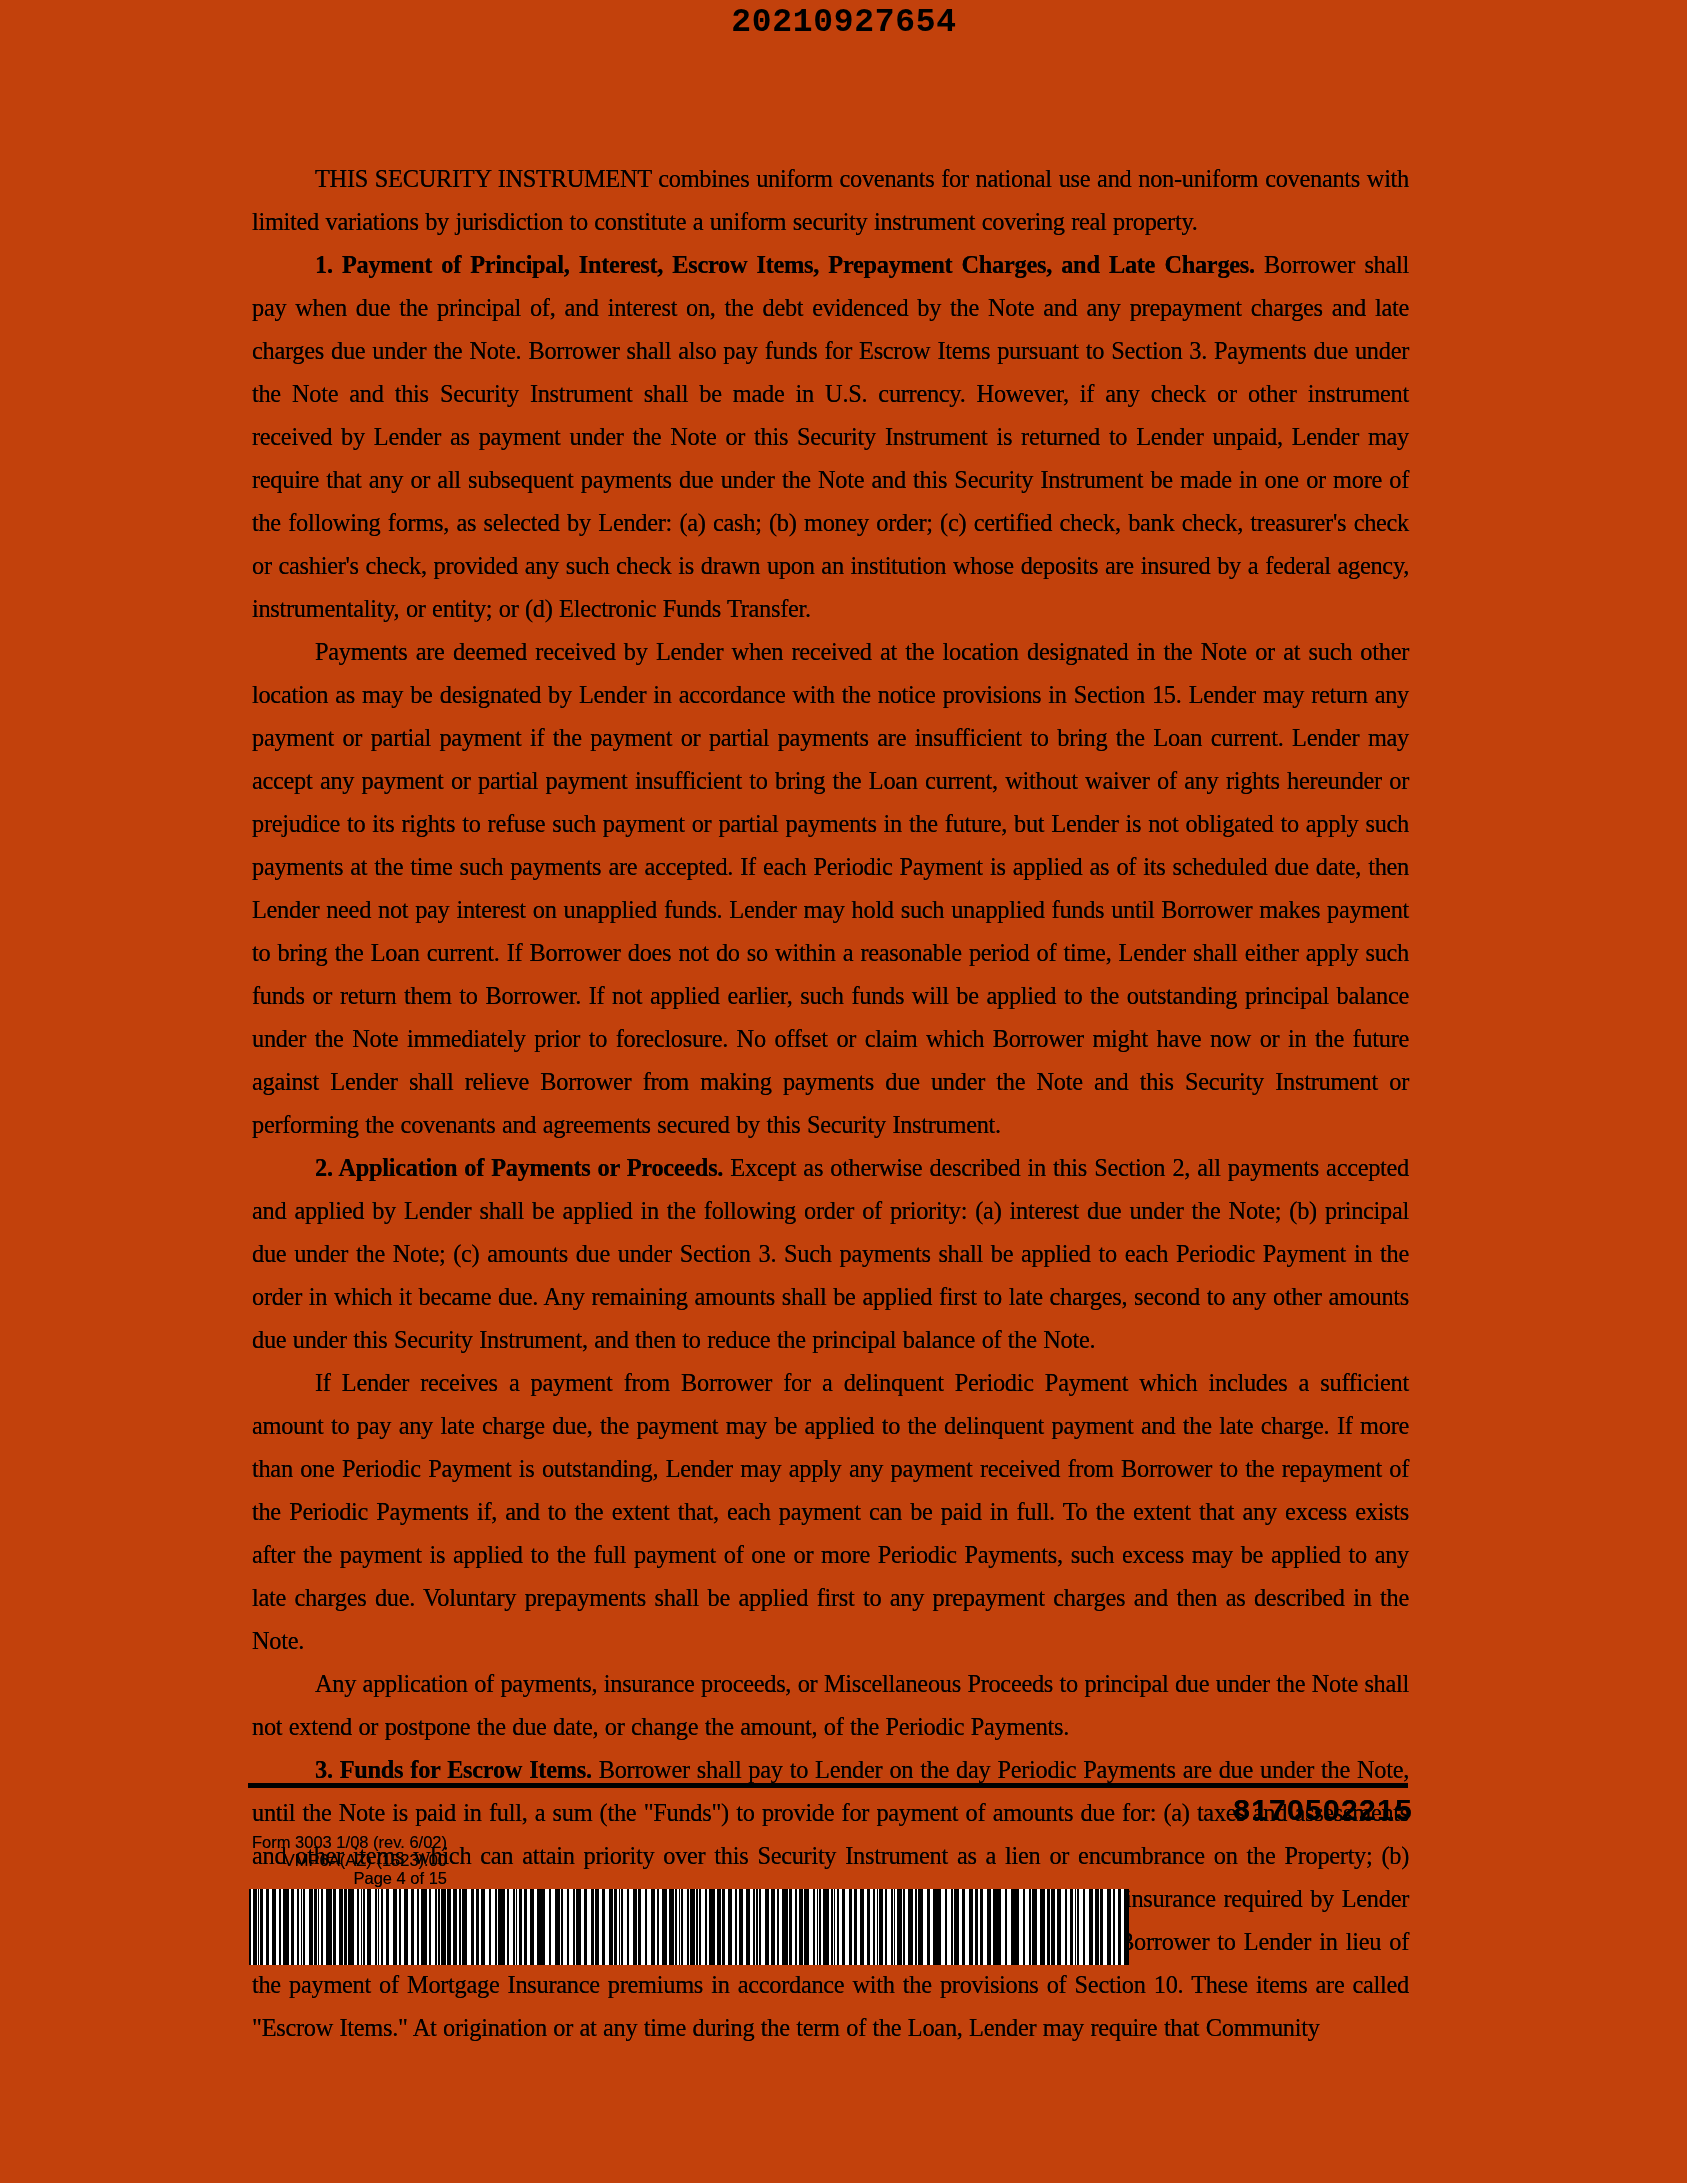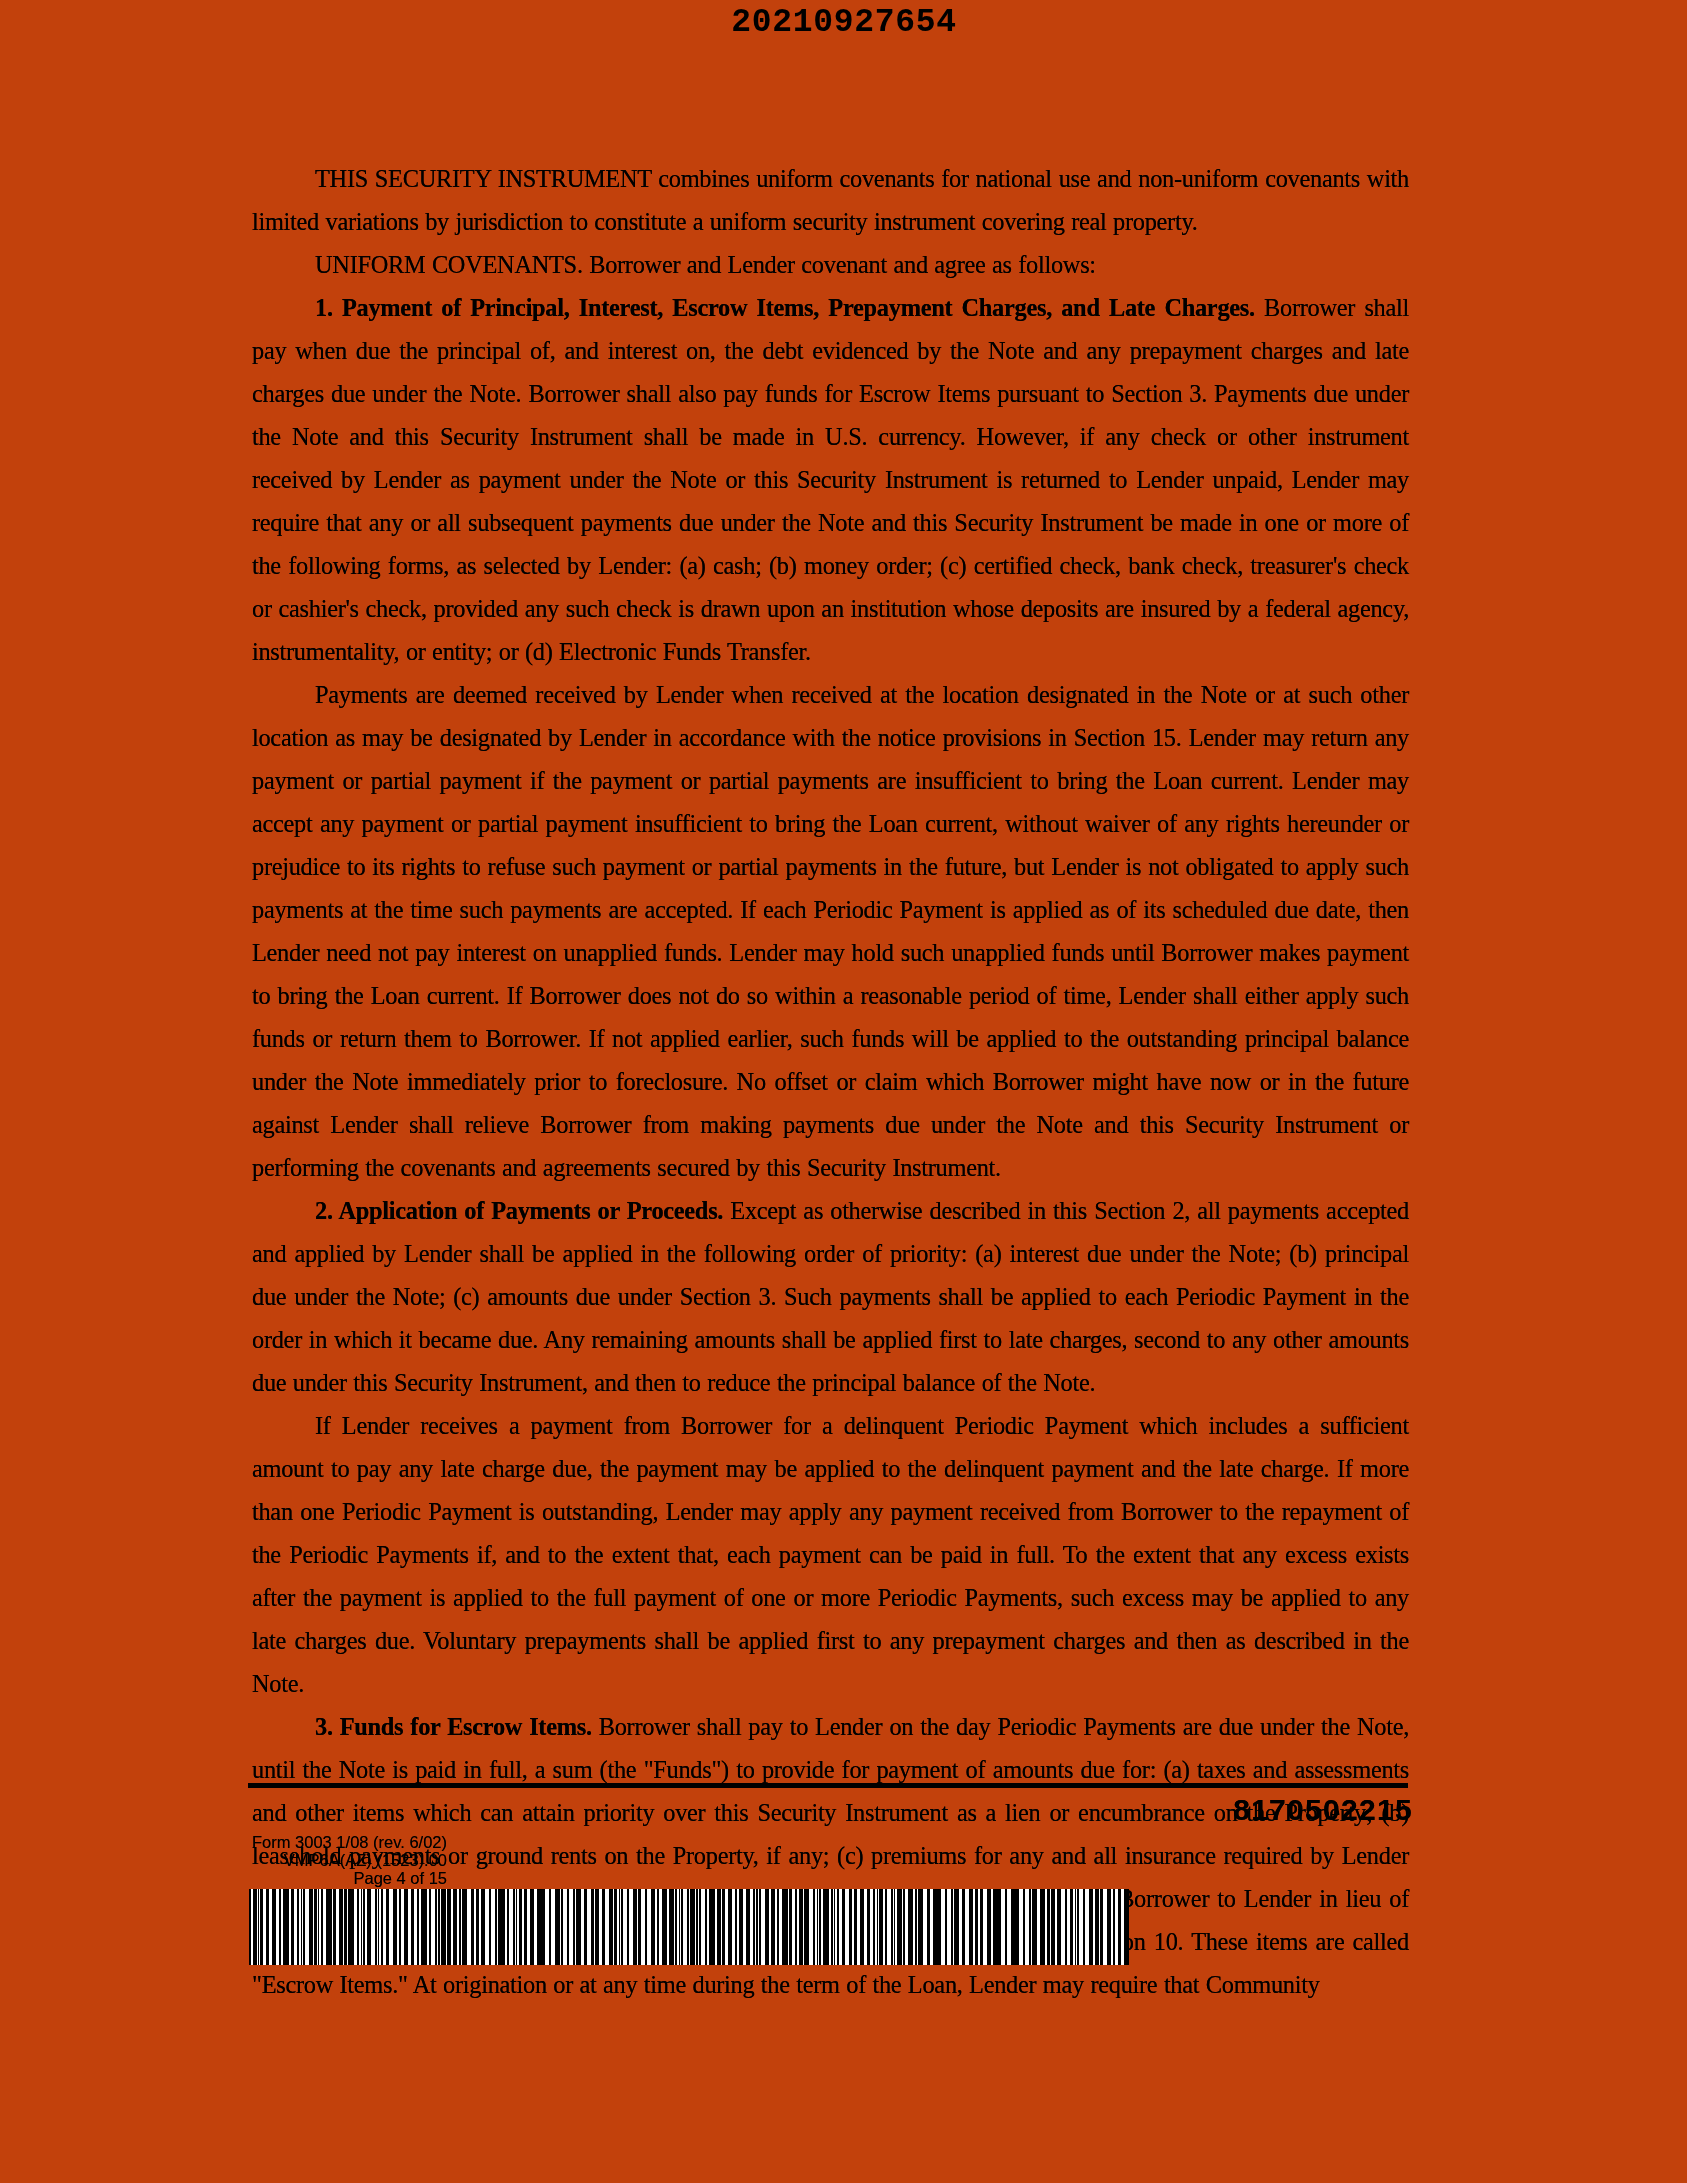--- a/index.html
+++ b/index.html
@@ -86,30 +86,30 @@
 <body>
 
 <div class="page">
 
   <div class="doc-number">20210927654</div>
 
   <div class="content">
 
     <p class="para"><span>THIS SECURITY INSTRUMENT</span><span> combines uniform covenants for national use and non-uniform covenants with limited variations by jurisdiction to constitute a uniform security instrument covering real property.</span></p>
 
-    <p class="para"><span>UNIFORM COVENANTS.</span><span> Borrower and Lender covenant and agree as follows:</span></p>
 
     <p class="para"><span class="lead-bold">1. Payment of Principal, Interest, Escrow Items, Prepayment Charges, and Late Charges.</span><span> Borrower shall pay when due the principal of, and interest on, the debt evidenced by the Note and any prepayment charges and late charges due under the Note. Borrower shall also pay funds for Escrow Items pursuant to Section 3. Payments due under the Note and this Security Instrument shall be made in U.S. currency. However, if any check or other instrument received by Lender as payment under the Note or this Security Instrument is returned to Lender unpaid, Lender may require that any or all subsequent payments due under the Note and this Security Instrument be made in one or more of the following forms, as selected by Lender: (a) cash; (b) money order; (c) certified check, bank check, treasurer's check or cashier's check, provided any such check is drawn upon an institution whose deposits are insured by a federal agency, instrumentality, or entity; or (d) Electronic Funds Transfer.</span></p>
 
     <p class="para"><span>Payments are deemed received by Lender when received at the location designated in the Note or at such other location as may be designated by Lender in accordance with the notice provisions in Section 15. Lender may return any payment or partial payment if the payment or partial payments are insufficient to bring the Loan current. Lender may accept any payment or partial payment insufficient to bring the Loan current, without waiver of any rights hereunder or prejudice to its rights to refuse such payment or partial payments in the future, but Lender is not obligated to apply such payments at the time such payments are accepted. If each Periodic Payment is applied as of its scheduled due date, then Lender need not pay interest on unapplied funds. Lender may hold such unapplied funds until Borrower makes payment to bring the Loan current. If Borrower does not do so within a reasonable period of time, Lender shall either apply such funds or return them to Borrower. If not applied earlier, such funds will be applied to the outstanding principal balance under the Note immediately prior to foreclosure. No offset or claim which Borrower might have now or in the future against Lender shall relieve Borrower from making payments due under the Note and this Security Instrument or performing the covenants and agreements secured by this Security Instrument.</span></p>
 
     <p class="para"><span class="lead-bold">2. Application of Payments or Proceeds.</span><span> Except as otherwise described in this Section 2, all payments accepted and applied by Lender shall be applied in the following order of priority: (a) interest due under the Note; (b) principal due under the Note; (c) amounts due under Section 3. Such payments shall be applied to each Periodic Payment in the order in which it became due. Any remaining amounts shall be applied first to late charges, second to any other amounts due under this Security Instrument, and then to reduce the principal balance of the Note.</span></p>
 
     <p class="para"><span>If Lender receives a payment from Borrower for a delinquent Periodic Payment which includes a sufficient amount to pay any late charge due, the payment may be applied to the delinquent payment and the late charge. If more than one Periodic Payment is outstanding, Lender may apply any payment received from Borrower to the repayment of the Periodic Payments if, and to the extent that, each payment can be paid in full. To the extent that any excess exists after the payment is applied to the full payment of one or more Periodic Payments, such excess may be applied to any late charges due. Voluntary prepayments shall be applied first to any prepayment charges and then as described in the Note.</span></p>
 
+    <p class="para"><span>Any application of payments, insurance proceeds, or Miscellaneous Proceeds to principal due under the Note shall not extend or postpone the due date, or change the amount, of the Periodic Payments.</span></p>
 
     <p class="para"><span class="lead-bold">3. Funds for Escrow Items.</span><span> Borrower shall pay to Lender on the day Periodic Payments are due under the Note, until the Note is paid in full, a sum (the "Funds") to provide for payment of amounts due for: (a) taxes and assessments and other items which can attain priority over this Security Instrument as a lien or encumbrance on the Property; (b) leasehold payments or ground rents on the Property, if any; (c) premiums for any and all insurance required by Lender under Section 5; and (d) Mortgage Insurance premiums, if any, or any sums payable by Borrower to Lender in lieu of the payment of Mortgage Insurance premiums in accordance with the provisions of Section 10. These items are called "Escrow Items." At origination or at any time during the term of the Loan, Lender may require that Community</span></p>
 
   </div>
 
   <div class="footer-rule"></div>
 
   <div class="loan-number">8170502215</div>
 
   <div class="footer-cols">

